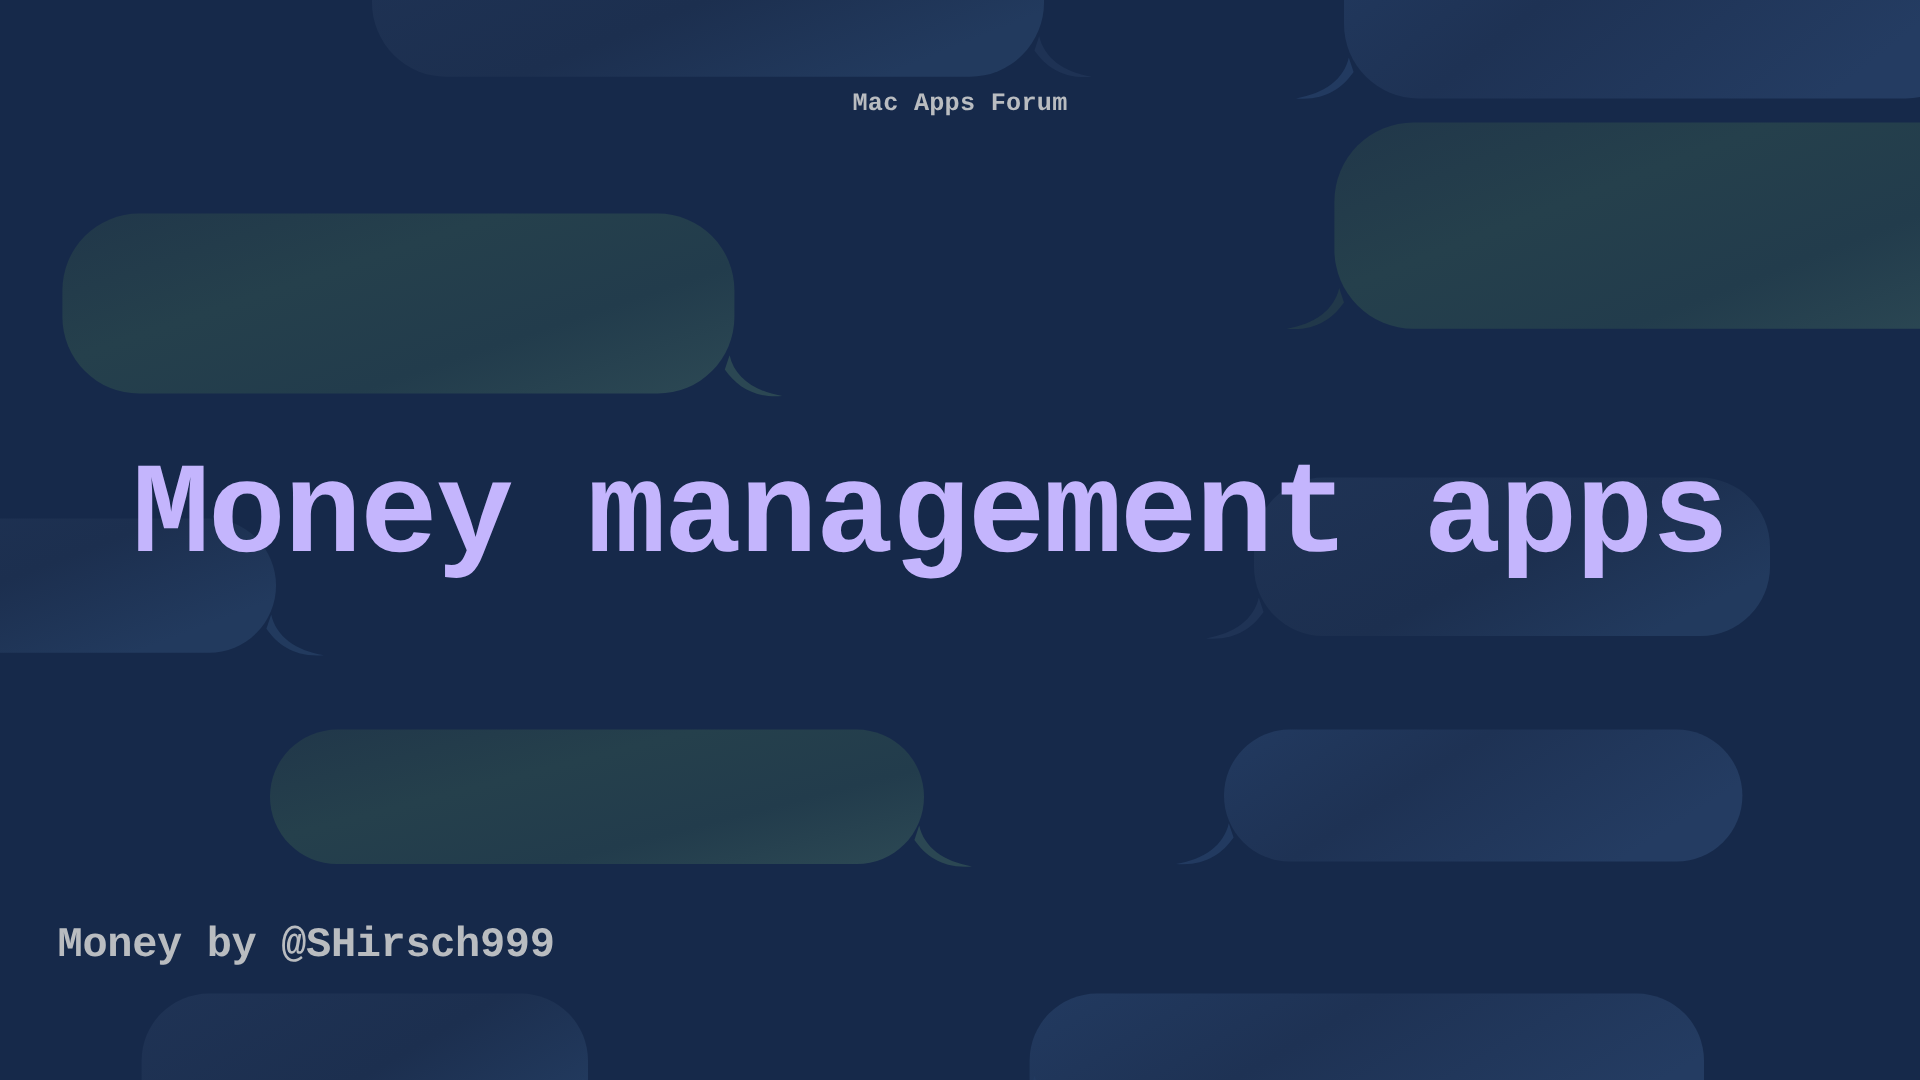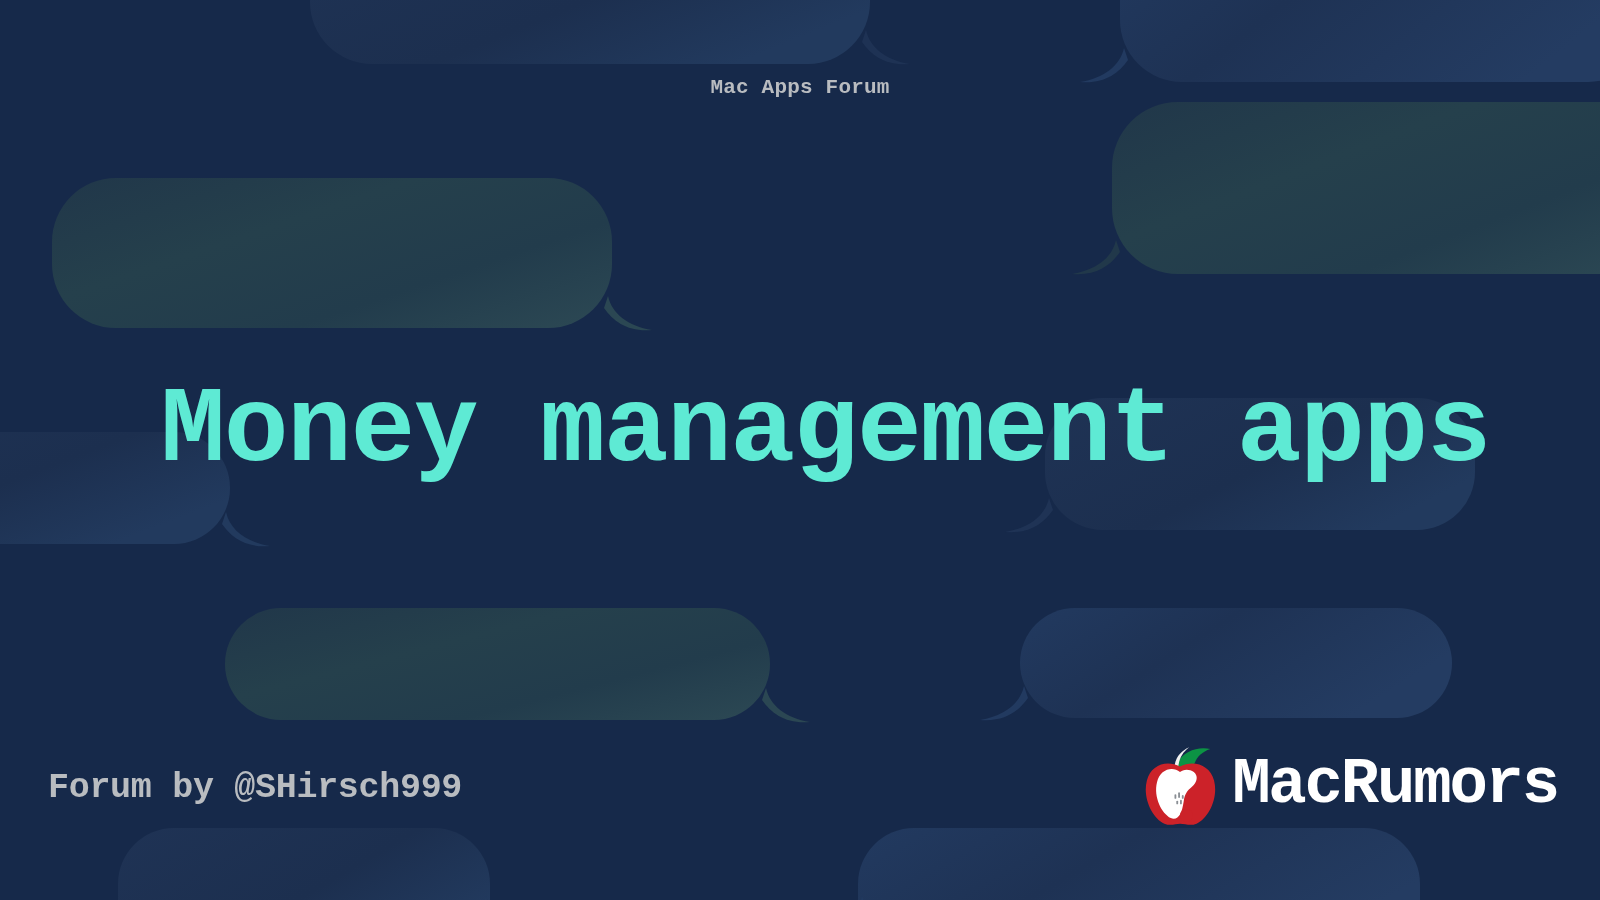--- a/index.html
+++ b/index.html
@@ -38,22 +38,22 @@
     letter-spacing: 0.2px;
     color: #b9bcc0;
     z-index: 5;
   }
 
   .title {
     position: absolute;
     top: 296px;
     left: 110px;
     width: 1380px;
-    text-align: right;
-    color: #5eead4;
+    text-align: left;
+    color: #c4b5fd;
     font-size: 108px;
     line-height: 1.18;
     font-weight: bold;
     letter-spacing: -1.5px;
     z-index: 5;
   }
 
   .posted-by {
     position: absolute;
     left: 48px;
@@ -165,53 +165,16 @@
     <g>
       <rect x="858" y="828" width="562" height="130" rx="56" fill="url(#gBlue)"></rect>
       <use href="#tailL" x="862" y="896" fill="#223a60"></use>
     </g>
   </svg>
 
   <div class="forum-label">Mac Apps Forum</div>
 
   <h1 class="title">Money management apps</h1>
 
-  <div class="posted-by">Forum by @SHirsch999</div>
+  <div class="posted-by">Money by @SHirsch999</div>
 
-  <div class="brand">
-    <svg class="brand-mark" viewBox="0 0 100 100">
-
-      <path d="M47 26 C54 13 70 8 83 11 C74 14 69 19 66 26 C62 34 55 36 49 33 Z" fill="#0c9344"></path>
-
-      <path d="M44 30 C45 20 51 13 60 9 C52 15 49 22 48 31 Z" fill="#f2f2f2"></path>
-
-      <path d="M50 30
-               C36 22 18 28 14 45
-               C9 64 20 86 33 92
-               C40 95 45 92 50 92
-               C56 92 61 95 68 92
-               C81 86 92 64 87 45
-               C83 28 64 22 50 30 Z" fill="#cc2229"></path>
-
-      <path d="M50 36
-               C42 29 28 33 25 47
-               C21 63 30 81 40 86
-               C45 88 48 85 50 82
-               C52 79 53 74 54 68
-               C55 60 58 56 63 52
-               C69 47 70 40 65 36
-               C60 32 53 33 50 36 Z" fill="#ffffff"></path>
-
-      <circle cx="57" cy="83" r="7" fill="#cc2229"></circle>
-      <circle cx="57" cy="83" r="4" fill="#ffffff" opacity="0"></circle>
-
-      <g fill="#8a8f95">
-        <rect x="44" y="60" width="2" height="5" rx="1"></rect>
-        <rect x="48" y="58" width="2" height="6" rx="1"></rect>
-        <rect x="52" y="61" width="2" height="4" rx="1"></rect>
-        <rect x="46" y="67" width="2" height="4" rx="1"></rect>
-        <rect x="50" y="66" width="2" height="5" rx="1"></rect>
-      </g>
-    </svg>
-    <span class="brand-word">MacRumors</span>
-  </div>
 
 </div>
 
 </body></html>

